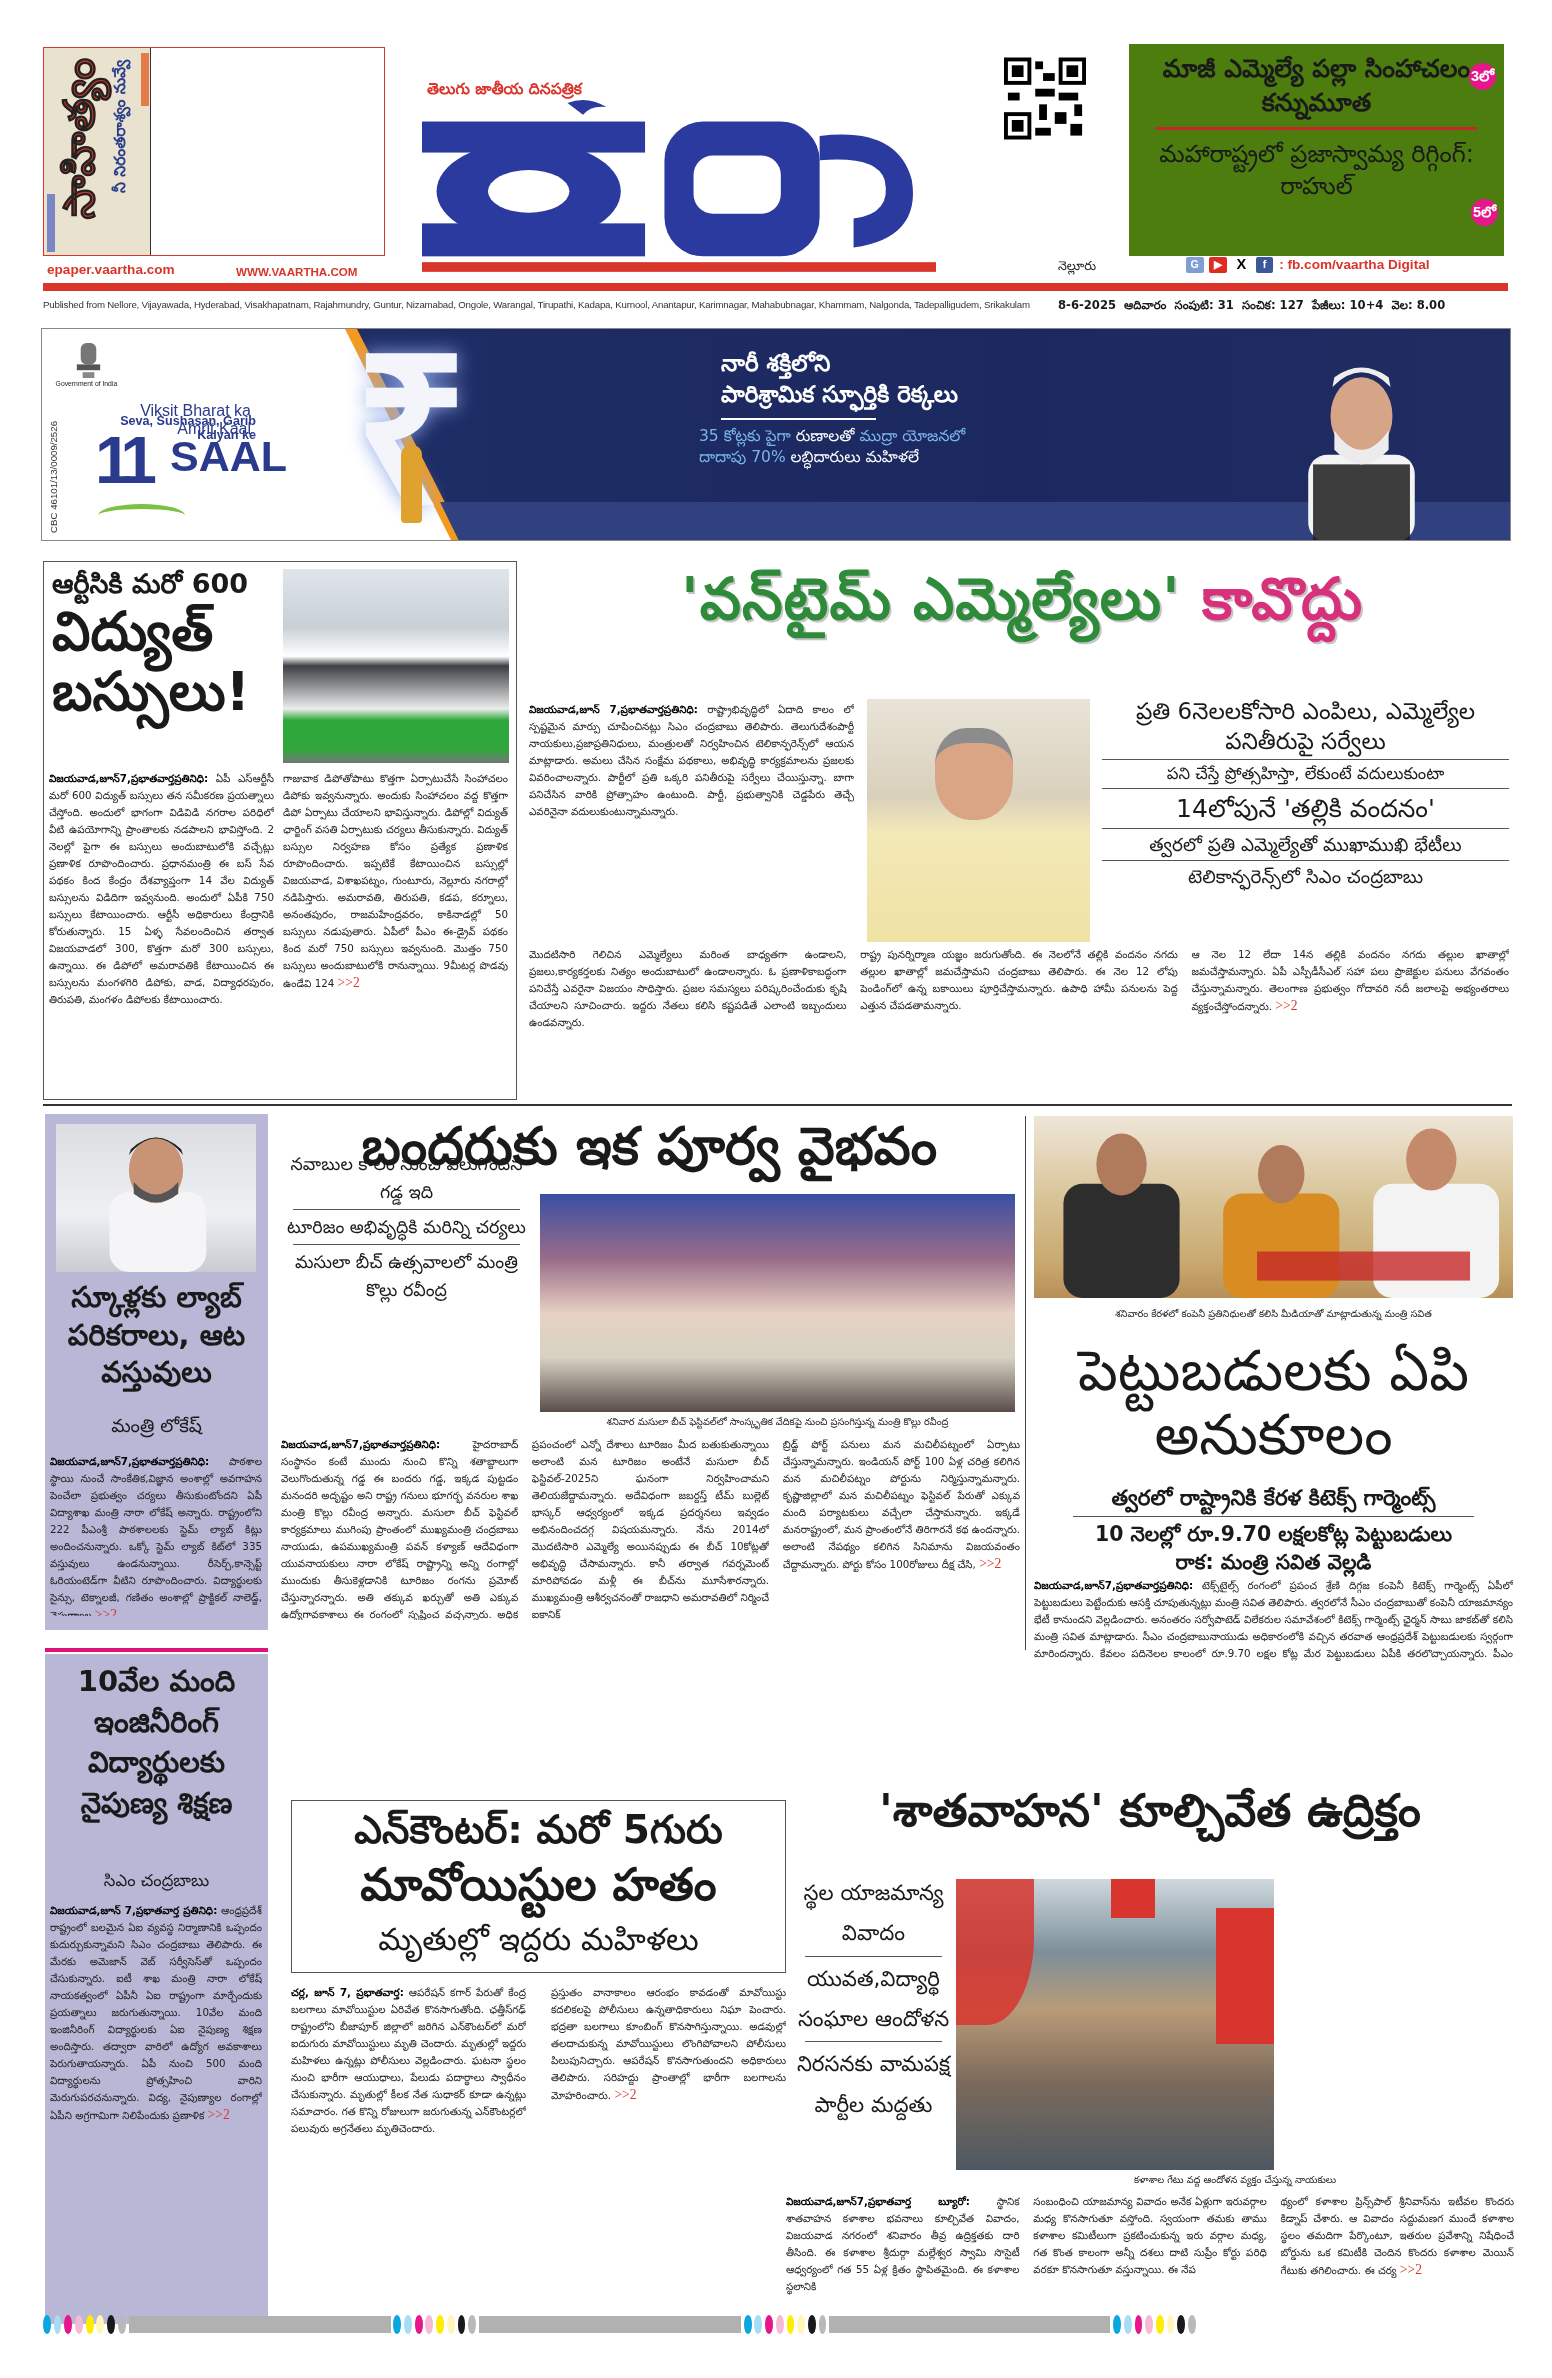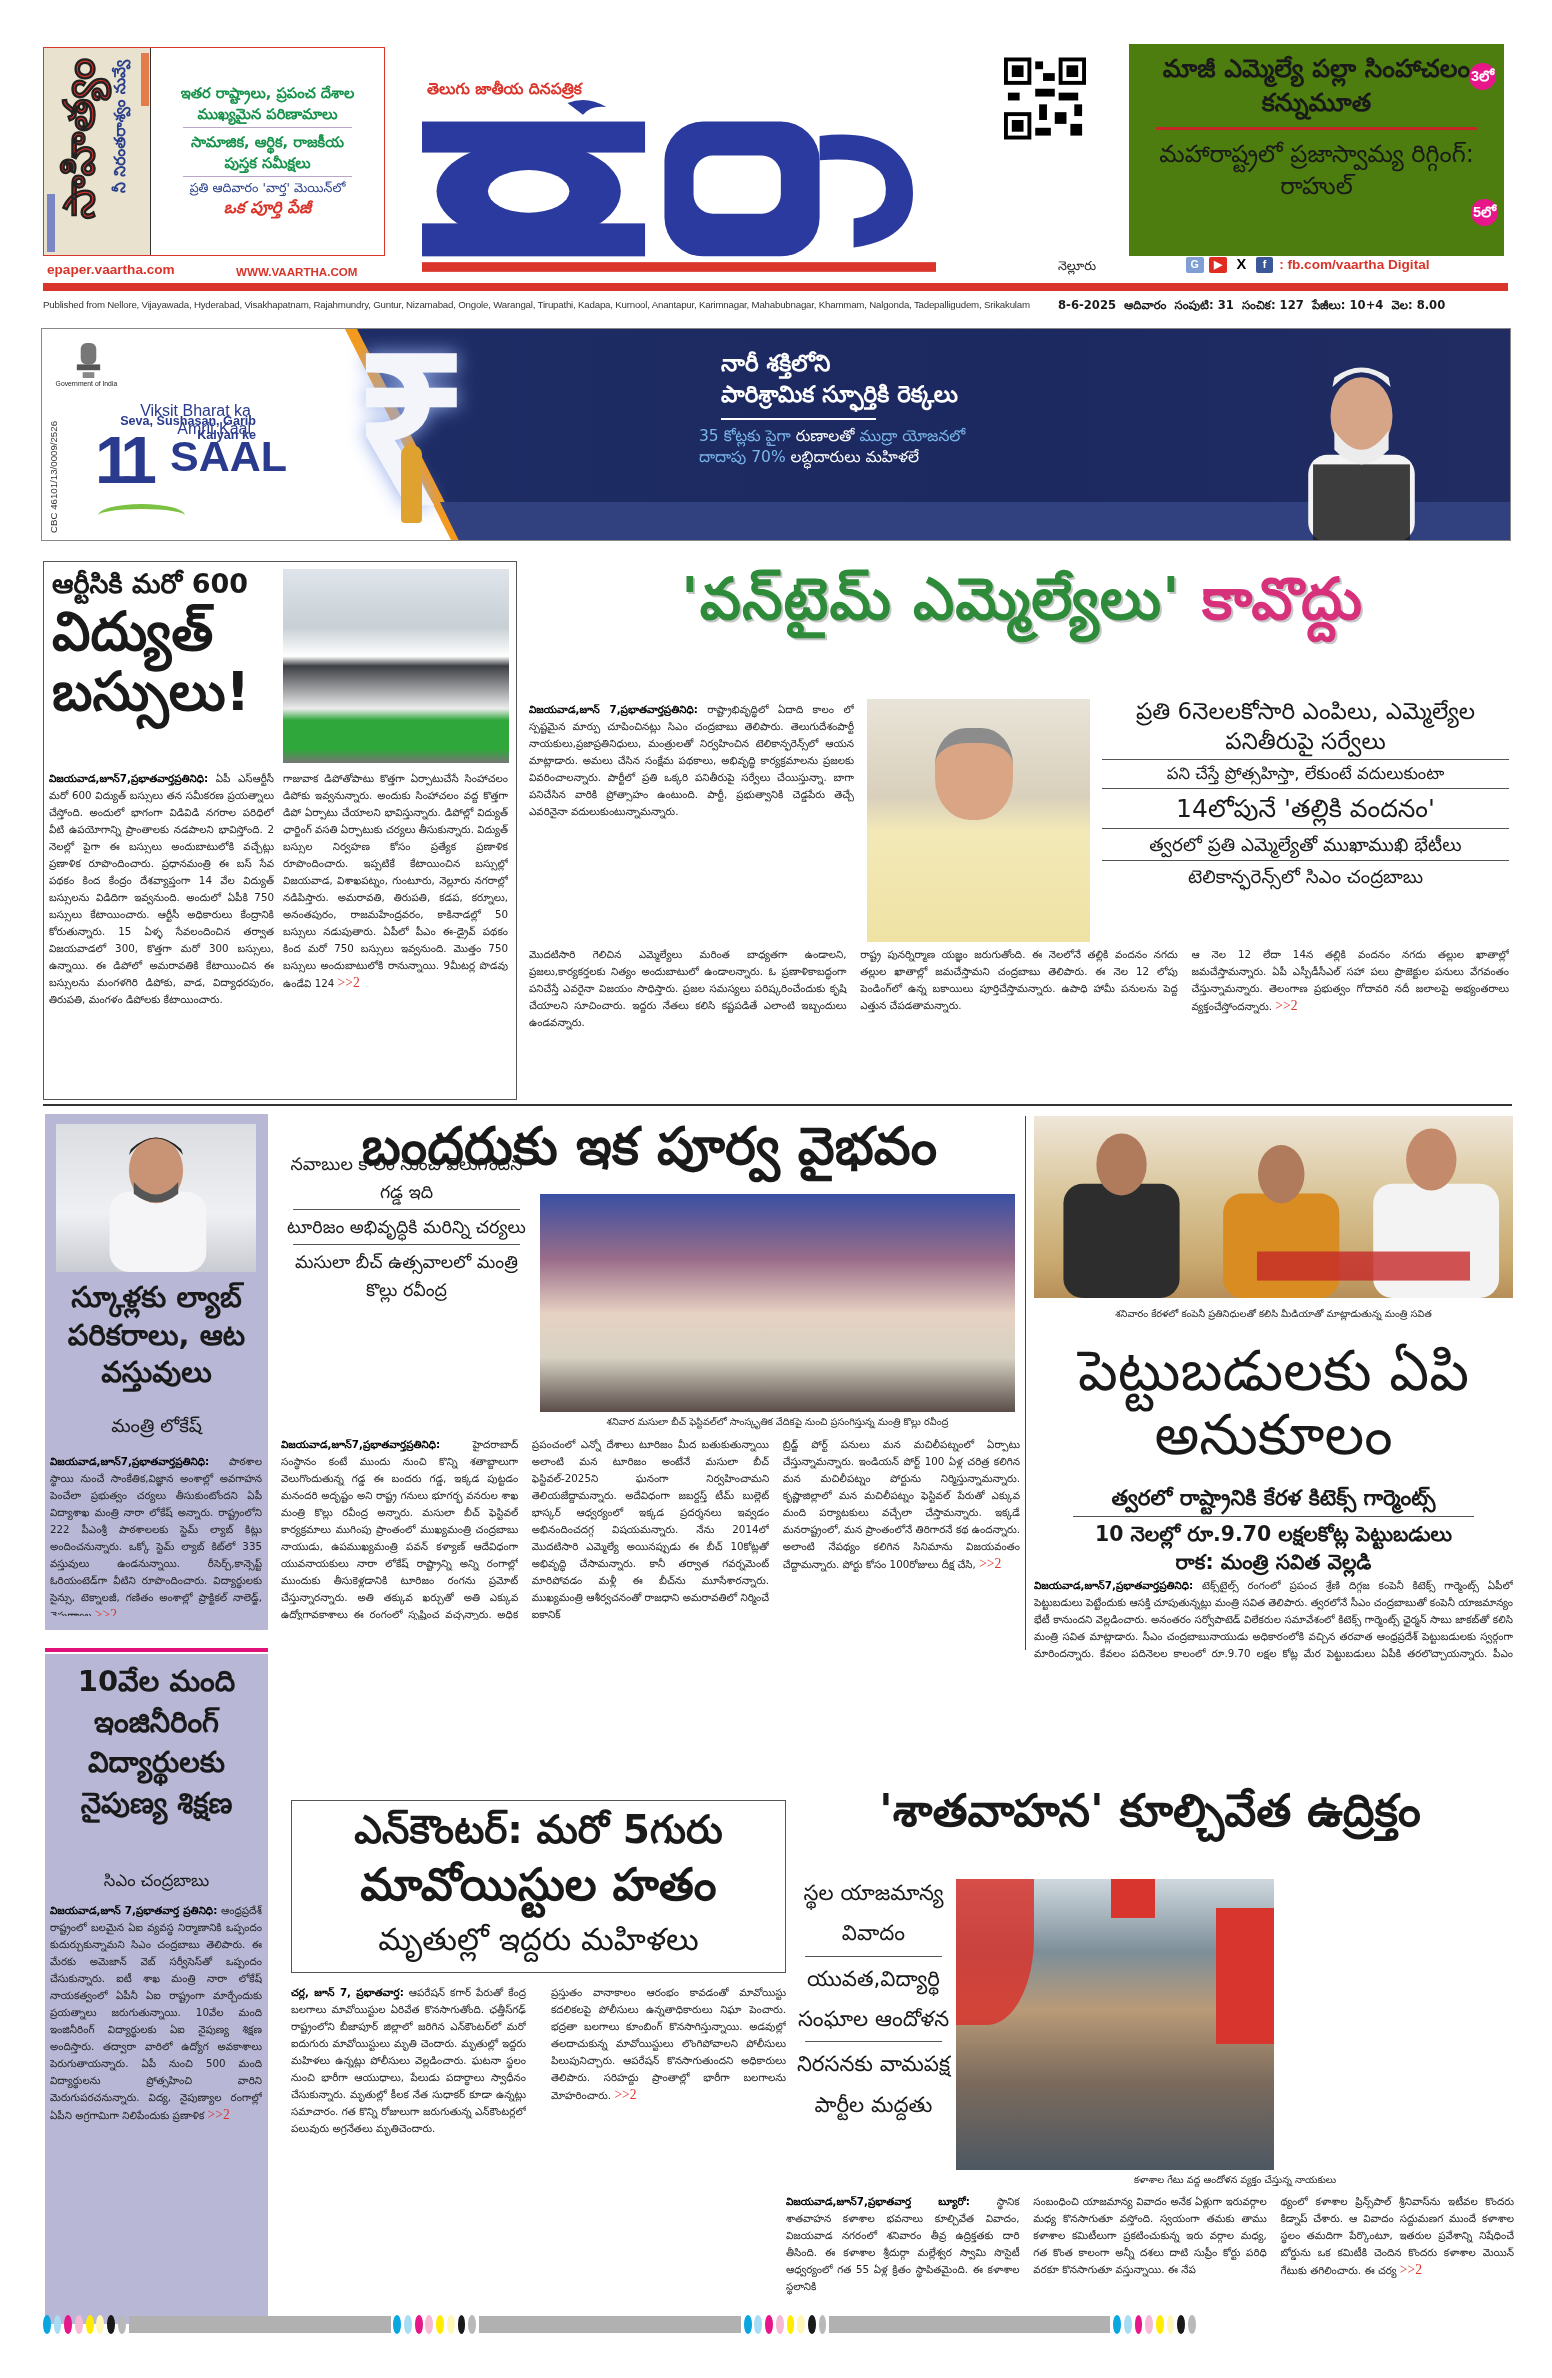--- a/index.html
+++ b/index.html
@@ -155,30 +155,20 @@
 </style>
 </head>
 <body>
 
 <div class="abs promo-box">
   <div class="promo-side">
     <div class="bar1"></div>
       <div class="bar2"></div>
     <div class="vert">సాహిత్యం</div>
     <div class="vert2">నీ నిరంతరాశ్వం నువ్వే</div>
-  </div>
-  <div class="promo-text">
-    <div class="g">ఇతర రాష్ట్రాలు, ప్రపంచ దేశాల</div>
-    <div class="g">ముఖ్యమైన పరిణామాలు</div>
-    <hr>
-    <div class="g">సామాజిక, ఆర్థిక, రాజకీయ</div>
-    <div class="g">పుస్తక సమీక్షలు</div>
-    <hr>
-    <div class="b">ప్రతి ఆదివారం 'వార్త' మెయిన్‌లో</div>
-    <div class="r">ఒక పూర్తి పేజీ</div>
   </div>
 </div>
 <div class="abs url-left">epaper.vaartha.com</div>
 <div class="abs url-right">WWW.VAARTHA.COM</div>
 
 <div class="abs tagline">తెలుగు జాతీయ దినపత్రిక</div>
 <svg class="abs logo" viewBox="0 0 530 185">
   <path d="M150 6 q20 -8 40 4 q-16 -2 -24 8 z" fill="#2b3a9e"></path>
   <rect x="0" y="25" width="230" height="32" fill="#2b3a9e"></rect>
   <rect x="0" y="130" width="230" height="34" fill="#2b3a9e"></rect>

